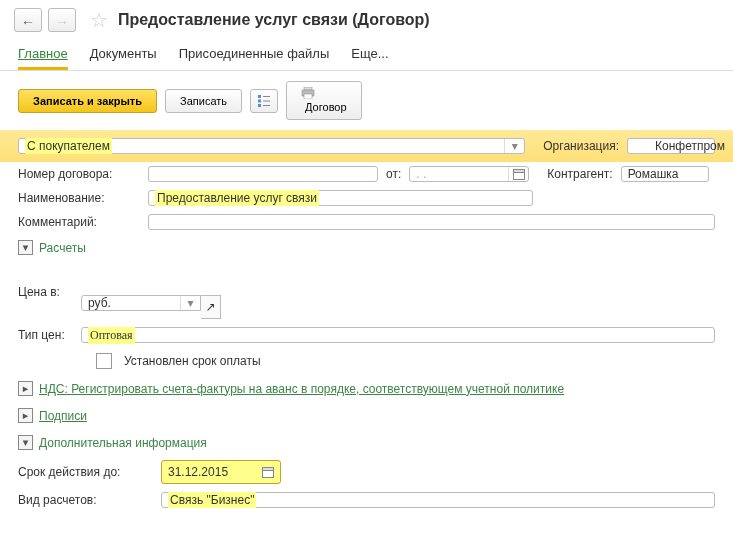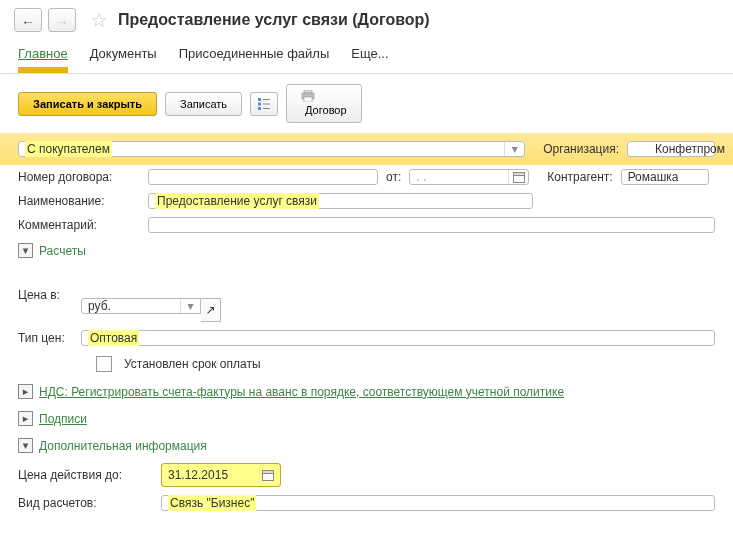--- a/index.html
+++ b/index.html
@@ -35,21 +35,21 @@
     border-bottom: 1px solid #ddd;
   }
   .tab {
     padding: 4px 0 6px;
     color:#333;
     cursor:pointer;
     font-size: 13px;
   }
   .tab.active {
     color: #37863e;
-    border-bottom: 6px solid #eab308;
+    border-bottom: 3px solid #eab308;
     text-decoration: underline;
     text-decoration-color:#37863e;
   }
   .toolbar {
     display:flex; gap:8px;
     padding: 10px 18px;
     align-items:center;
   }
   .btn {
     border:1px solid #c0a030;
@@ -256,21 +256,21 @@
       <div class="dd">▾</div>
     </div>
     <div class="mini-btn">
       <span>↗</span>
     </div>
   </div>
 </div>
 
 <div class="form-row">
   <div class="lbl" style="width:55px;">Тип цен:</div>
-  <div class="input" style="flex:1;max-width:655px;">
+  <div class="input" style="flex:1;max-width:655px;font-family:Liberation Serif, serif;">
     <span class="hl">Оптовая</span>
   </div>
 </div>
 
 <div class="checkbox-row">
   <div class="cb"></div>
   <span>Установлен срок оплаты</span>
 </div>
 
 <div class="section-hdr">
@@ -280,21 +280,21 @@
 <div class="section-hdr">
   <div class="toggle">▸</div>
   <span class="section-link">Подписи</span>
 </div>
 <div class="section-hdr">
   <div class="toggle">▾</div>
   <span class="section-link plain">Дополнительная информация</span>
 </div>
 
 <div class="form-row">
-  <div class="lbl" style="width:135px;">Цена действия до:</div>
+  <div class="lbl" style="width:135px;">Срок действия до:</div>
   <div class="date-input">
     <span>31.12.2015</span>
     <div class="cal">
       <svg width="12" height="12">
           <rect x="0.5" y="1.5" width="11" height="10" fill="#fff" stroke="#888"></rect>
           <rect x="0.5" y="1.5" width="11" height="3" fill="#ddd" stroke="#888"></rect>
         </svg>
     </div>
   </div>
 </div>

